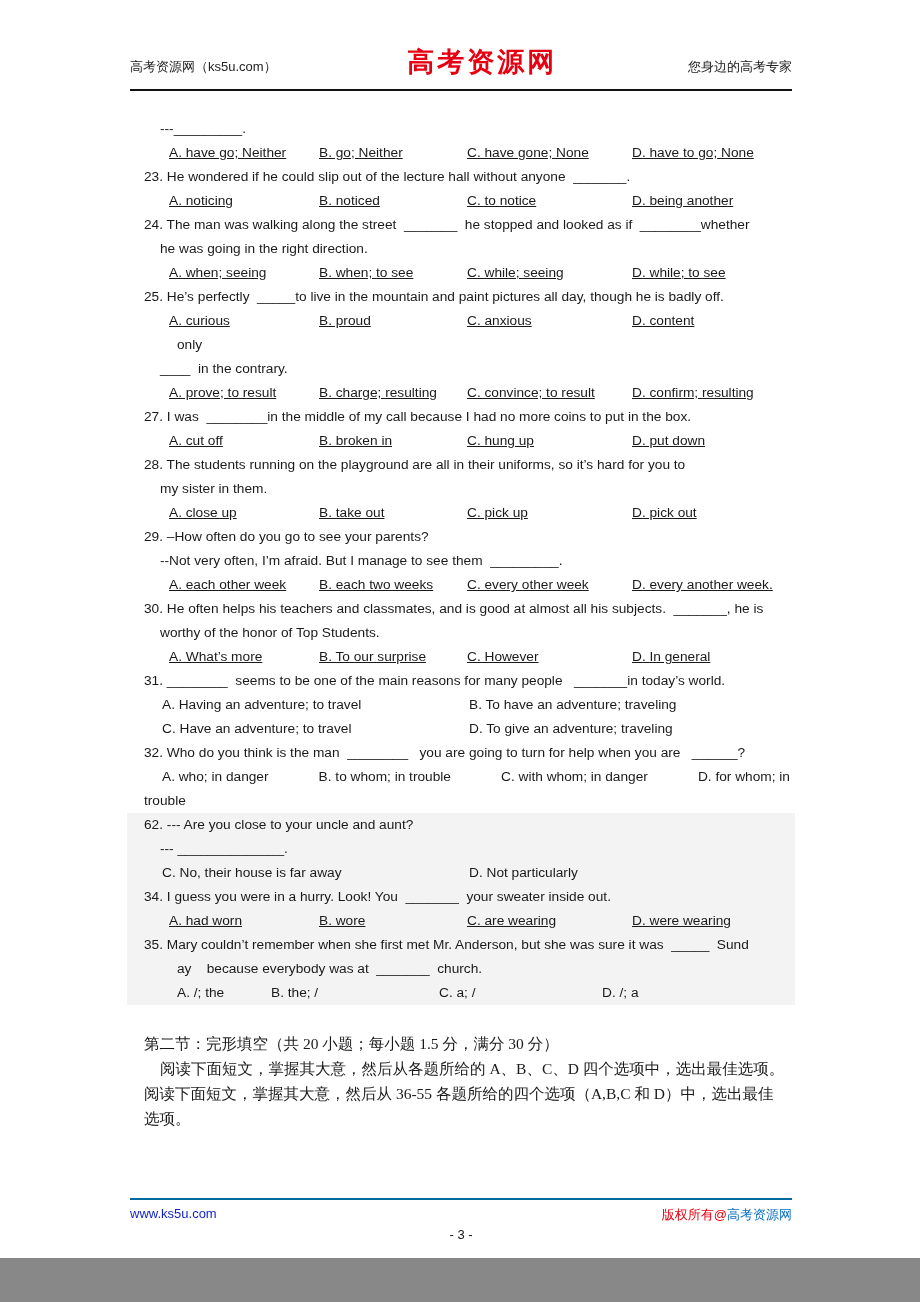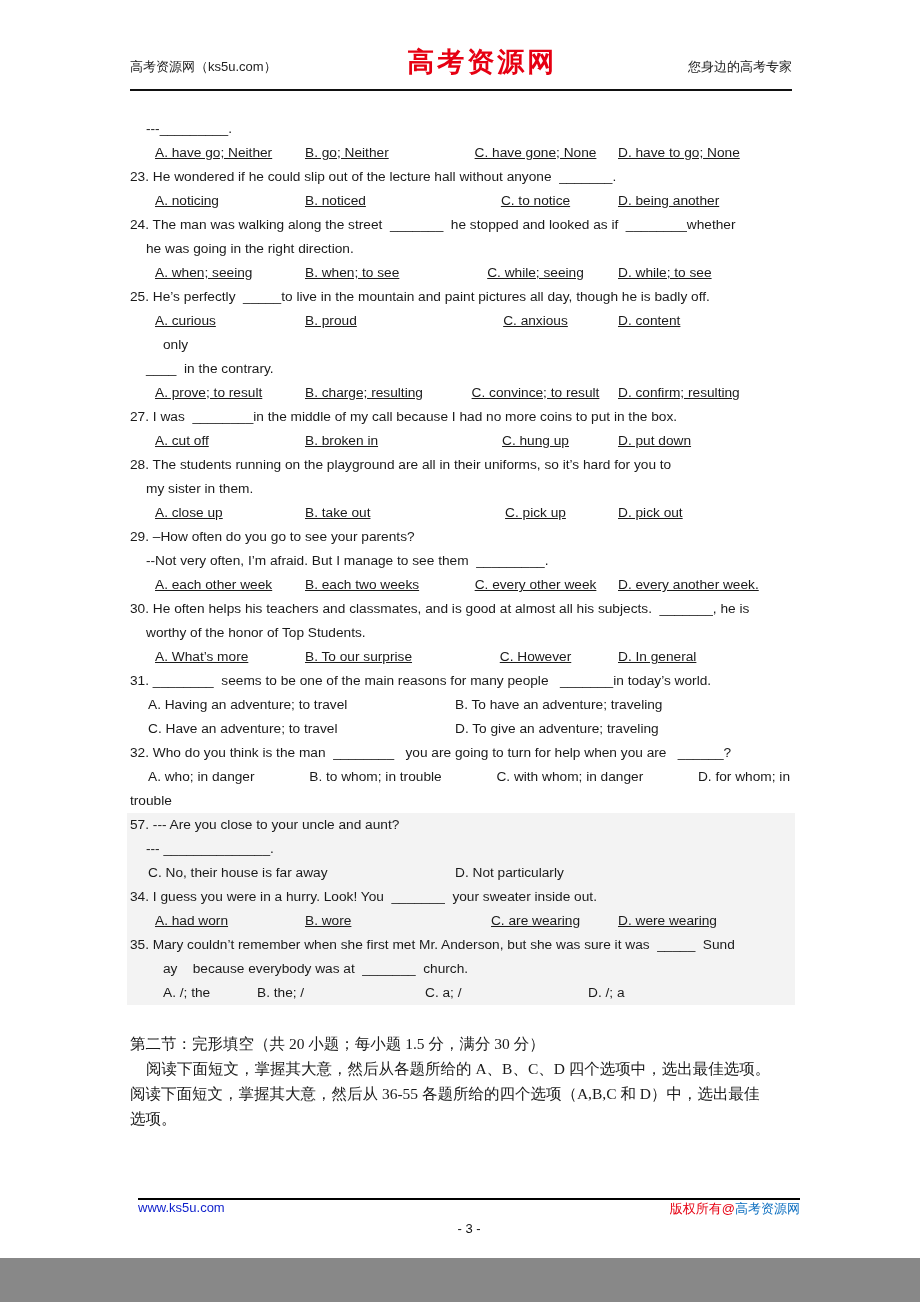--- a/index.html
+++ b/index.html
@@ -24,45 +24,45 @@
   .h-logo {
     font-family:"DejaVu Serif","Liberation Serif",serif;
     font-weight:bold; font-size:27px; color:#e60012;
     letter-spacing:3px; white-space:pre;
   }
 
   
   .bodytext { padding-top:26px; }
   .line {
     height:24px; line-height:24px;
-    font-size:13.7px; white-space:pre;
+    font-size:13.7px; white-space:pre;margin-left:14px;
   }
   .ind16 { padding-left:16px; }
   .ind33 { padding-left:33px; }
 
   .g4 { display:flex; padding-left:25px;text-decoration:underline; }
-  .g4 .c1 { width:150px; } .g4 .c2 { width:148px; } .g4 .c3 { width:165px;text-align:center; }
+  .g4 .c1 { width:150px; } .g4 .c2 { width:148px; } .g4 .c3 { width:165px; }
   .g2 { display:flex; padding-left:18px; }
   .g2 .c1 { width:307px; }
   .g35 { display:flex; padding-left:33px; }
   .g35 .c1 { width:94px; } .g35 .c2 { width:168px; } .g35 .c3 { width:163px; }
   .gjust { display:flex; justify-content:space-between; padding-left:18px; padding-right:2px; }
   .g4 span,.g2 span,.g35 span,.gjust span { white-space:pre; }
 
   .shaded { background:#f3f3f3; margin:0 -3px; padding:0 3px; }
 
   .spacer { height:26px; }
 
   
   .cn .line { font-size:15.5px; height:25px; line-height:25px;font-family:Liberation Serif, serif; }
 
   
   .footer {
-    position:absolute; left:138px; top:1198px; width:662px;
-    border-top:2px solid #000000; 
+    position:absolute; left:130px; top:1198px; width:662px;
+    border-top:2px solid #0369a1; padding-top:6px;
   }
   .f-row { display:flex; justify-content:space-between; font-size:13px; }
   .f-site { color:#0d1fcb; }
   .f-copy-prefix { color:#e60012; }
   .f-copy-site { color:#0d6fc0; }
   .f-page { text-align:center; font-size:13px; color:#111; margin-top:3px; }
 </style>
 </head>
 <body>
 
@@ -168,21 +168,21 @@
       <div class="line">32. Who do you think is the man  ________   you are going to turn for help when you are   ______?</div>
       <div class="line gjust">
         <span>A. who; in danger</span>
         <span>B. to whom; in trouble</span>
         <span>C. with whom; in danger</span>
         <span>D. for whom; in</span>
       </div>
       <div class="line">trouble</div>
 
       <div class="shaded">
-        <div class="line">57. --- Are you close to your uncle and aunt?</div>
+        <div class="line">62. --- Are you close to your uncle and aunt?</div>
         <div class="line ind16">--- ______________.</div>
         <div class="line g2">
           <span class="c1">C. No, their house is far away</span>
           <span class="c2">D. Not particularly</span>
         </div>
 
         <div class="line">34. I guess you were in a hurry. Look! You  _______  your sweater inside out.</div>
         <div class="line g4">
           <span class="c1">A. had worn</span>
           <span class="c2">B. wore</span>

